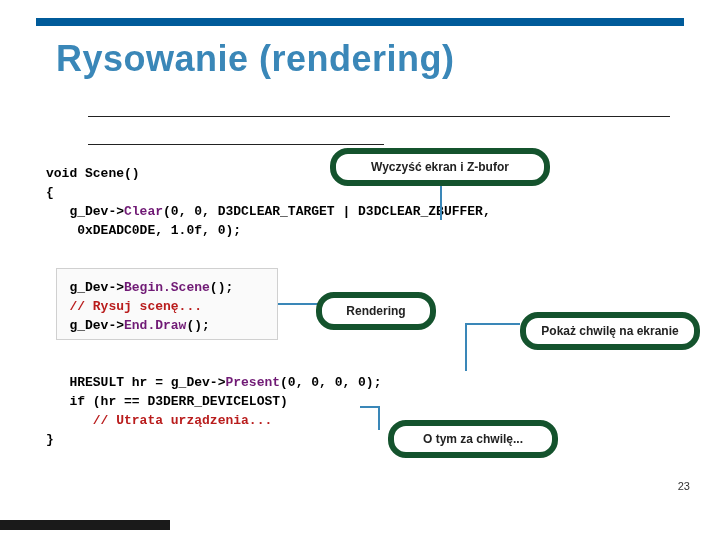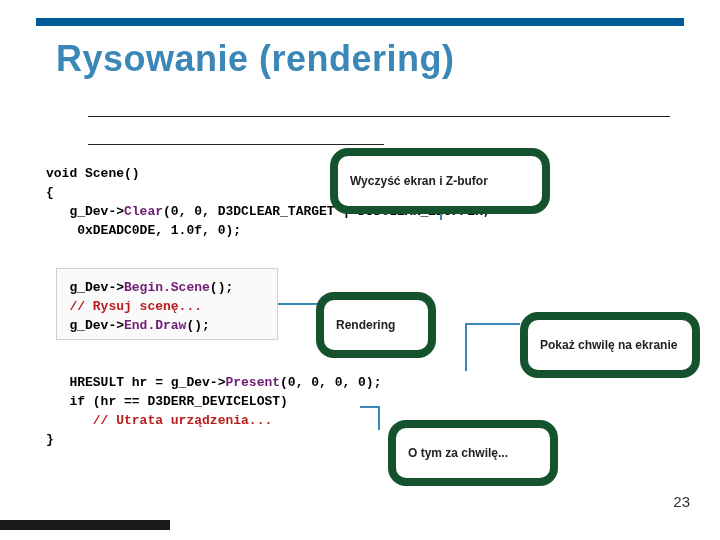--- a/index.html
+++ b/index.html
@@ -31,28 +31,28 @@
     left: 88px;
     width: 582px;
     height: 1px;
     background: #222;
   }
   .hr1 { top: 116px; }
   .hr2 { top: 144px; width: 296px; }
 
   .callout {
     position: absolute;
-    border: 8px solid #14532d;
+    border: 6px solid #14532d;
     border-radius: 18px;
     background: #fff;
     color: #222;
     font-size: 12px;
     font-weight: 700;
-    padding: 18px 12px;
-    text-align: left;
+    padding: 6px 12px;
+    text-align: center;
     z-index: 2;
   }
   .c1 { top: 148px; left: 330px; width: 220px; }
   .c2 { top: 292px; left: 316px; width: 120px; }
   .c3 { top: 312px; left: 520px; width: 180px; }
   .c4 { top: 420px; left: 388px; width: 170px; }
 
   .line {
     position: absolute;
     background: #3a87b8;
@@ -86,22 +86,22 @@
     position: absolute;
     top: 268px; left: 56px;
     width: 222px; height: 72px;
     border: 1px solid #d0d0d0;
     background: #fafafa;
     z-index: 0;
   }
 
   .pagenum {
     position: absolute;
-    bottom: 30px; right: 30px;
-    font-size: 15px;
+    bottom: 48px; right: 30px;
+    font-size: 11px;
     color: #333;
   }
 
   .bottombar {
     position: absolute;
     bottom: 10px; left: 0;
     width: 170px; height: 10px;
     background: #1a1a1a;
   }
 </style>

